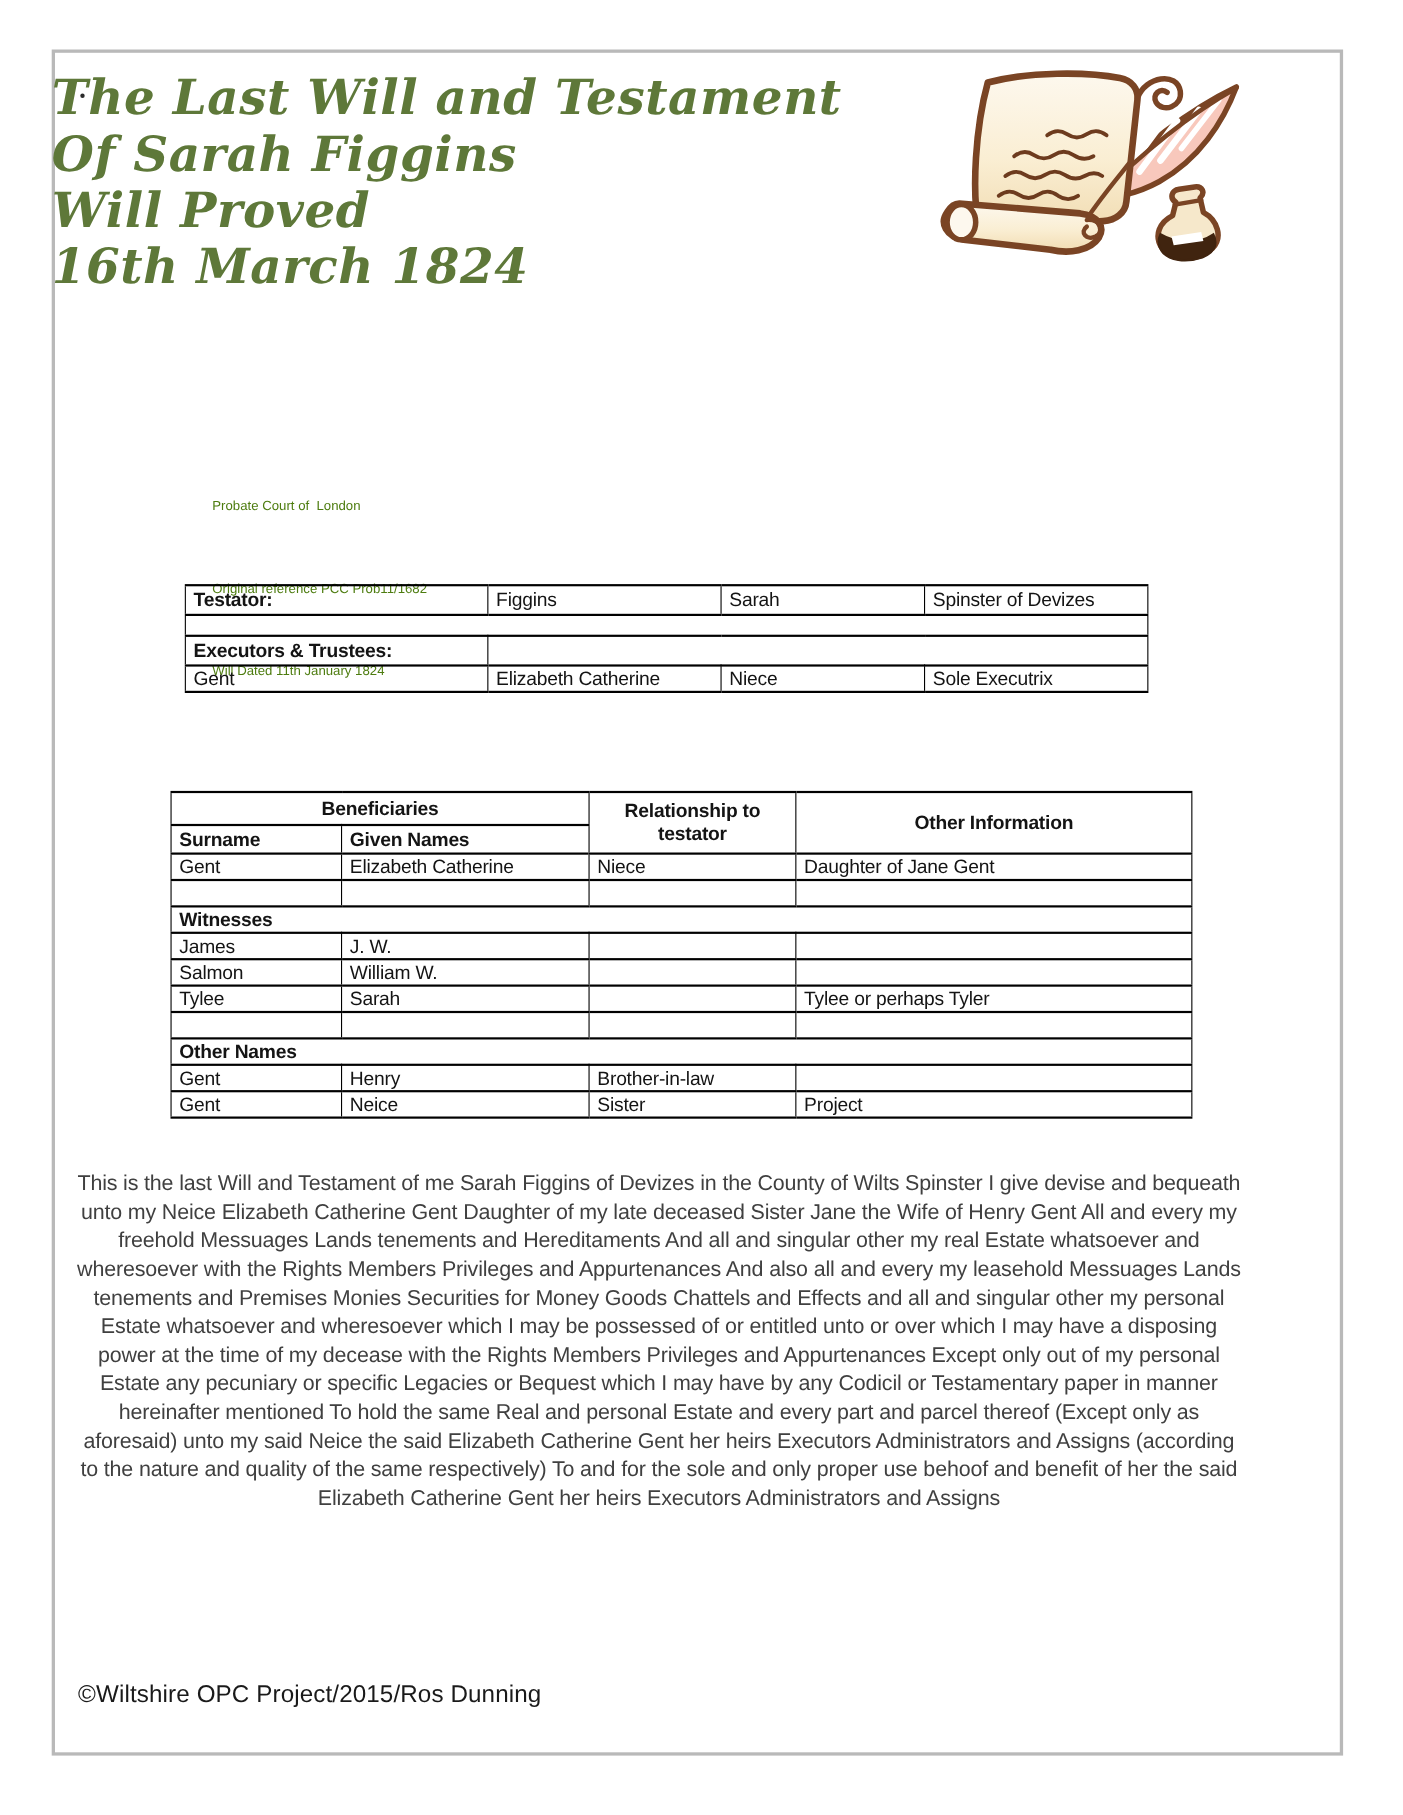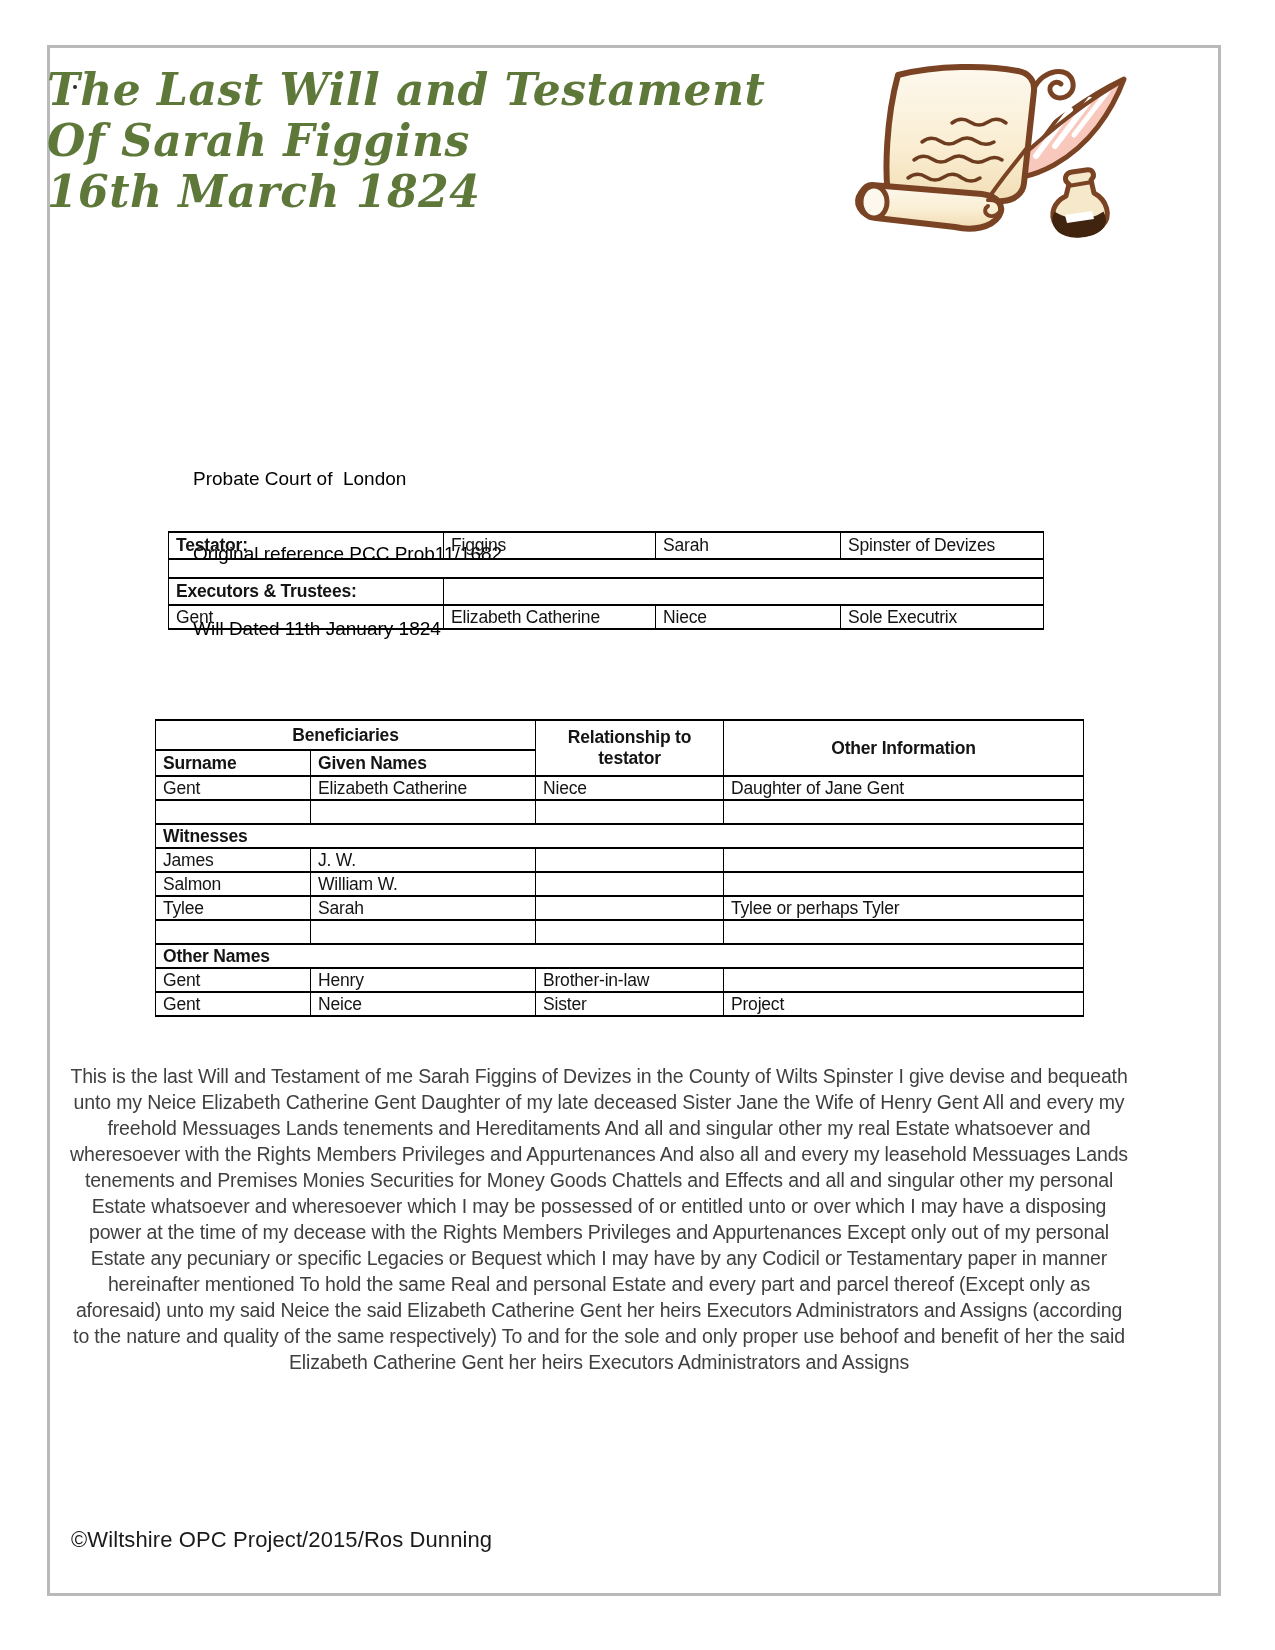--- a/index.html
+++ b/index.html
@@ -16,22 +16,22 @@
     position:absolute;left:73px;top:85px;width:4px;height:4px;
     background:#2b2b2b;border-radius:50%;
   }
   .doc-title{
     position:absolute;left:47px;top:64px;width:770px;
     font-family:"DejaVu Serif", serif;font-style:italic;font-weight:bold;
     font-size:44px;line-height:51px;color:#5e7839;letter-spacing:0.5px;
   }
   .artwork{position:absolute;left:812px;top:53px;width:330px;height:205px;}
   .probate{
-    position:absolute;left:193px;top:416px;font-size:19px;line-height:25px;
-    white-space:pre-wrap;color:#000000;
+    position:absolute;left:193px;top:398px;font-size:12px;line-height:25px;
+    white-space:pre-wrap;color:#4d7c0f;
   }
   table.doc-table{
     position:absolute;border-collapse:collapse;table-layout:fixed;
     font-size:17.5px;letter-spacing:-0.2px;color:#141414;
   }
   table.doc-table td{
     border:1px solid #000;border-top-width:2px;border-bottom-width:2px;
     padding:0 7px;vertical-align:middle;overflow:hidden;white-space:nowrap;
     box-sizing:border-box;
   }
@@ -57,20 +57,21 @@
 </head>
 <body>
 
 <div class="page-border"></div>
 
 <div class="stray-dot"></div>
 
 <div class="doc-title">
   <div>The Last Will and Testament</div>
   <div>Of Sarah Figgins</div>
+  <div>Will Proved</div>
   <div>16th March 1824</div>
 </div>
 
 <div class="artwork">
   <svg width="330" height="205" viewBox="0 0 330 205">
     <defs>
       <linearGradient id="pg" x1="0" y1="0" x2="0" y2="1">
         <stop offset="0" stop-color="#fdf8ee"></stop>
         <stop offset="0.55" stop-color="#faeed3"></stop>
         <stop offset="1" stop-color="#f1dcb2"></stop>

